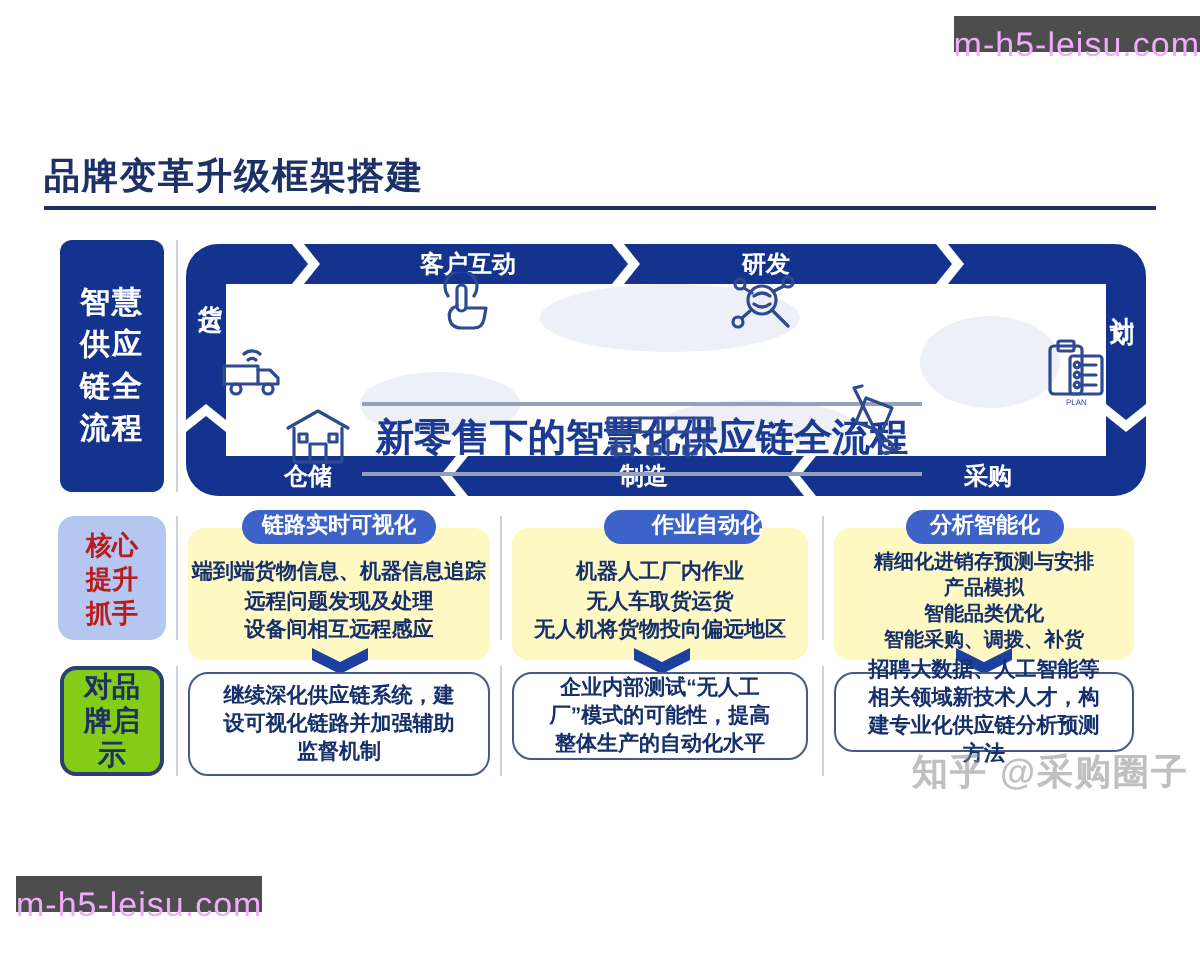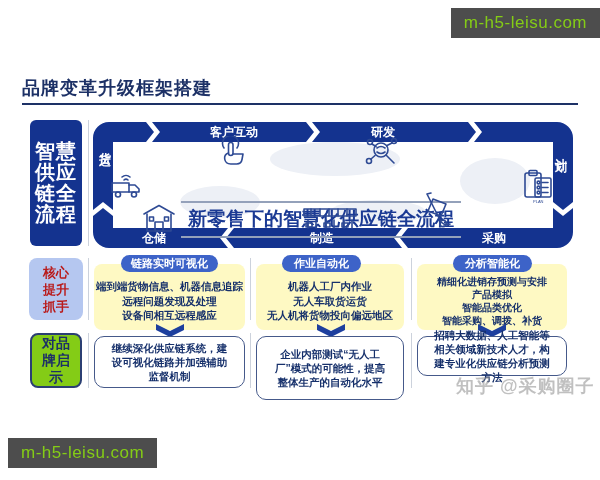--- a/index.html
+++ b/index.html
@@ -1,29 +1,29 @@
 <!DOCTYPE html>
 <html><head>
 <meta charset="utf-8">
 <style>
   html,body{margin:0;padding:0;background:#fff;}
   .stage{position:relative;width:600px;height:480px;background:#ffffff;overflow:hidden;
          font-family:"Liberation Sans","DejaVu Sans",sans-serif;}
   .abs{position:absolute;}
-  .badge{position:absolute;background:#4d4d4d;color:#84cc16;font-size:17px;
-         line-height:30px;height:30px;padding:0 13px;letter-spacing:.5px;}
+  .badge{position:absolute;background:#4d4d4d;color:#f0abfc;font-size:17px;
+         line-height:30px;height:18px;padding:0 0;letter-spacing:.5px;}
   .badge-tr{top:8px;right:0;}
   .badge-bl{top:438px;left:8px;}
   .page-title{left:22px;top:76px;font-size:18px;font-weight:bold;color:#1d3166;letter-spacing:1px;}
   .title-rule{left:22px;top:103px;width:556px;height:2px;background:#1d3166;}
   .vline{width:1px;background:#ccd2dc;}
   .sidebox{display:flex;align-items:center;justify-content:center;text-align:center;
            white-space:pre-line;font-weight:bold;}
   .side1{left:30px;top:120px;width:52px;height:126px;background:#14338f;border-radius:6px;
-         color:#fff;font-size:20px;line-height:21px;letter-spacing:1px;}
+         color:#fff;font-size:15px;line-height:21px;letter-spacing:1px;}
   .side2{left:29px;top:258px;width:54px;height:62px;background:#b5c7f0;border-radius:8px;
          color:#b91c1c;font-size:13px;line-height:17px;}
   .side3{left:30px;top:333px;width:52px;height:55px;background:#84cc16;border:2px solid #2b3f73;
          border-radius:8px;color:#1d3166;font-size:14px;line-height:17px;box-sizing:border-box;}
   .loop{left:93px;top:122px;width:480px;height:126px;box-sizing:border-box;
         border:20px solid #14338f;border-radius:16px;background:#fff;}
   .blob{background:#edf0f6;border-radius:50%;}
   .bandlab{color:#fff;font-size:12px;font-weight:bold;text-align:center;line-height:20px;height:20px;}
   .vtext{writing-mode:vertical-rl;text-orientation:upright;line-height:14px;height:auto;letter-spacing:2px;}
   .banner{left:181px;top:169px;width:280px;border-top:2px solid #94a1ba;border-bottom:2px solid #94a1ba;
@@ -163,36 +163,36 @@
 设备间相互远程感应</div>
   <div class="abs card" style="left:256px;top:264px;width:148px;height:58px;padding-top:8px;line-height:14.5px;">机器人工厂内作业
 无人车取货运货
 无人机将货物投向偏远地区</div>
   <div class="abs card" style="left:417px;top:264px;width:150px;height:58px;padding-top:8px;line-height:13px;font-size:10px;">精细化进销存预测与安排
 产品模拟
 智能品类优化
 智能采购、调拨、补货</div>
 
   <div class="abs pill" style="left:121px;top:255px;width:97px;">链路实时可视化</div>
-  <div class="abs pill" style="left:282px;top:255px;width:79px;">作业自动化</div>
+  <div class="abs pill" style="left:302px;top:255px;width:79px;text-align:right;">作业自动化</div>
   <div class="abs pill" style="left:453px;top:255px;width:79px;">分析智能化</div>
 
   <svg class="abs" style="left:156px;top:324px;" width="28" height="13">
       <polygon points="0,0 14,7 28,0 28,6 14,13 0,6" fill="#1d3f9e"></polygon>
     </svg>
   <svg class="abs" style="left:317px;top:324px;" width="28" height="13">
       <polygon points="0,0 14,7 28,0 28,6 14,13 0,6" fill="#1d3f9e"></polygon>
     </svg>
   <svg class="abs" style="left:478px;top:324px;" width="28" height="13">
       <polygon points="0,0 14,7 28,0 28,6 14,13 0,6" fill="#1d3f9e"></polygon>
     </svg>
 
   <div class="abs sidebox side3">对品
 牌启
 示</div>
 
   <div class="abs icard" style="left:94px;top:336px;width:151px;height:52px;">继续深化供应链系统，建设可视化链路并加强辅助监督机制</div>
-  <div class="abs icard" style="left:256px;top:336px;width:148px;height:64px;">企业内部测试“无人工厂”模式的可能性，提高整体生产的自动化水平</div>
+  <div class="abs icard" style="left:256px;top:336px;width:148px;height:44px;">企业内部测试“无人工厂”模式的可能性，提高整体生产的自动化水平</div>
   <div class="abs icard" style="left:417px;top:336px;width:150px;height:40px;">招聘大数据、人工智能等相关领域新技术人才，构建专业化供应链分析预测方法</div>
 
   <div class="abs zhihu">知乎 @采购圈子</div>
 
 </div>
 
 </body></html>

